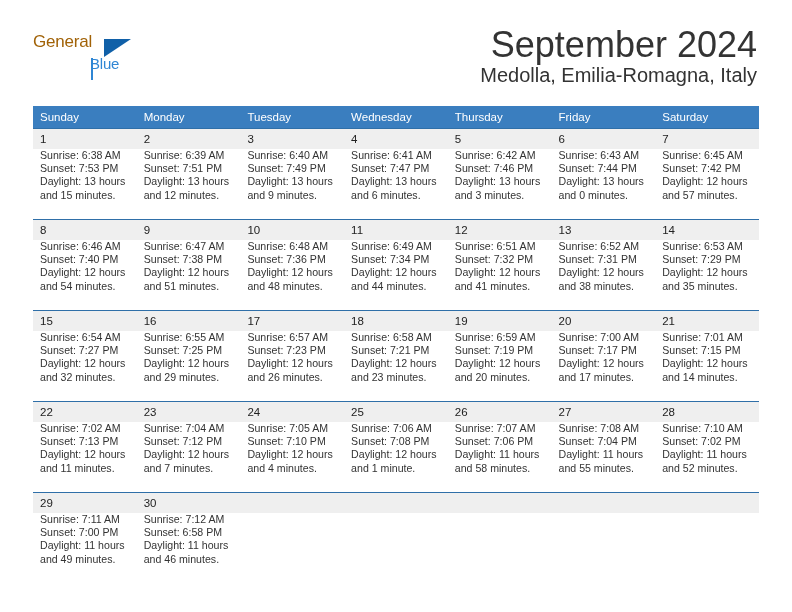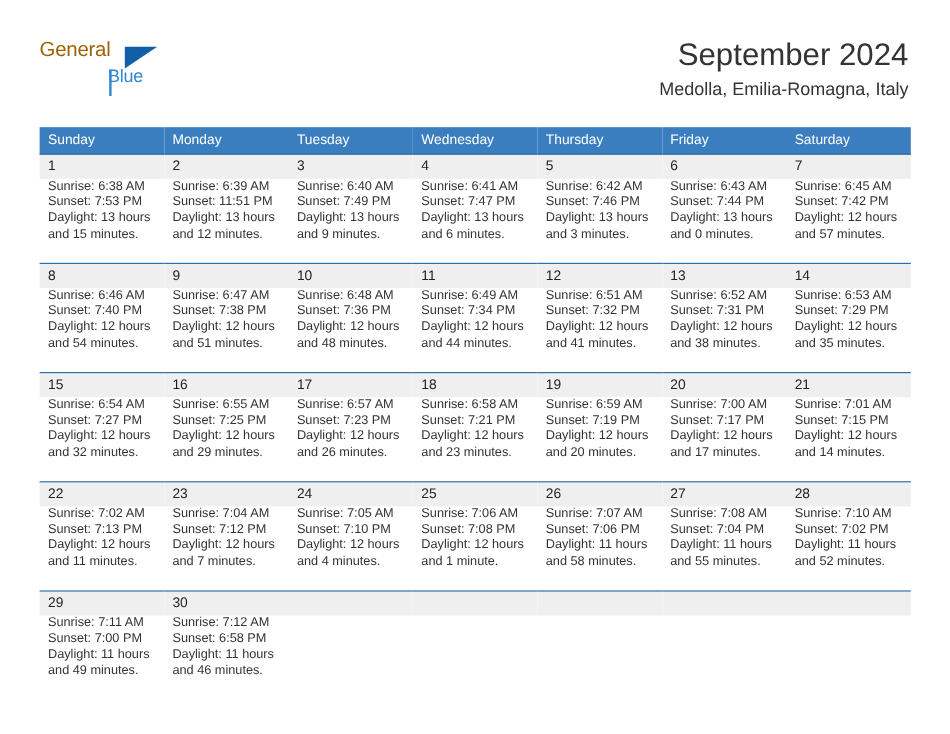--- a/index.html
+++ b/index.html
@@ -72,28 +72,28 @@
     background: #2f86d4;
   }
 
   .title-block {
     position: absolute;
     right: 0;
     top: 0;
     text-align: right;
   }
   .cal-title {
-    font-size: 26px;
+    font-size: 36px;
     color: #333333;
     line-height: 34px;
     font-weight: normal;
     white-space: nowrap;
   }
   .cal-subtitle {
-    font-size: 15px;
+    font-size: 20px;
     color: #333333;
     line-height: 22px;
     margin-top: 2px;
     white-space: nowrap;
   }
 
   
   .calendar {
     position: absolute;
     left: 33px;
@@ -198,21 +198,21 @@
             <div>Sunrise: 6:38 AM</div>
             <div>Sunset: 7:53 PM</div>
             <div>Daylight: 13 hours</div>
             <div>and 15 minutes.</div>
           </div>
         </td>
         <td>
           <div class="daynum">2</div>
           <div class="cellbody">
             <div>Sunrise: 6:39 AM</div>
-            <div>Sunset: 11:51 PM</div>
+            <div>Sunset: 7:51 PM</div>
             <div>Daylight: 13 hours</div>
             <div>and 12 minutes.</div>
           </div>
         </td>
         <td>
           <div class="daynum">3</div>
           <div class="cellbody">
             <div>Sunrise: 6:40 AM</div>
             <div>Sunset: 7:49 PM</div>
             <div>Daylight: 13 hours</div>

